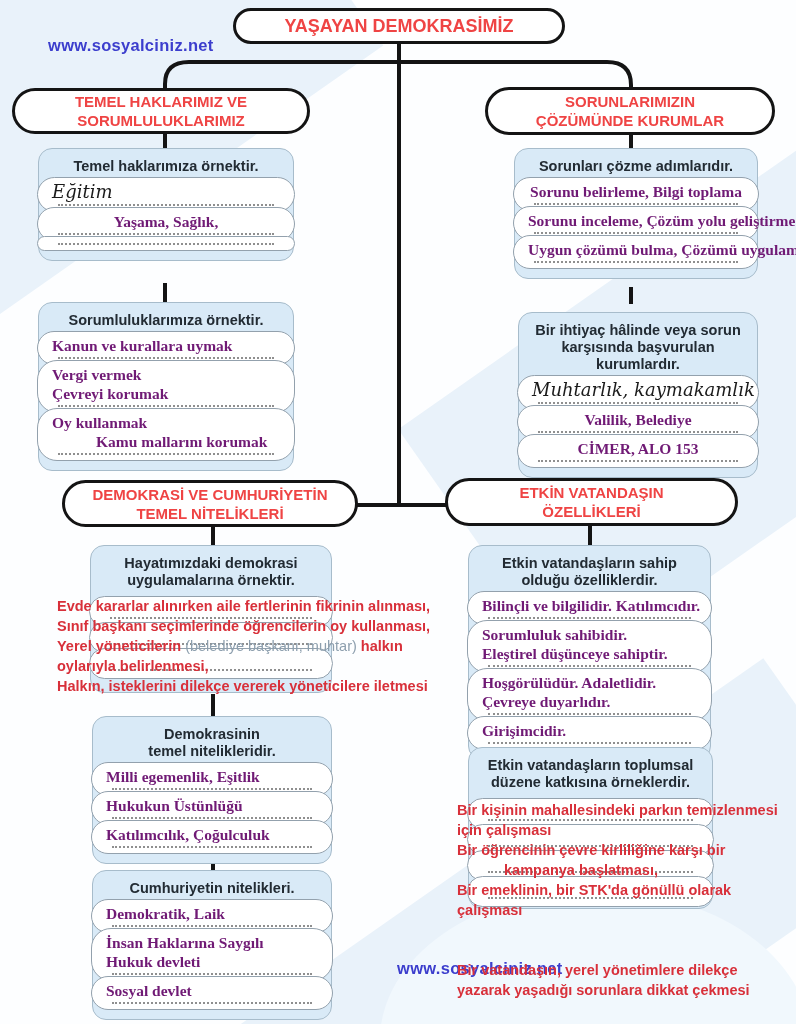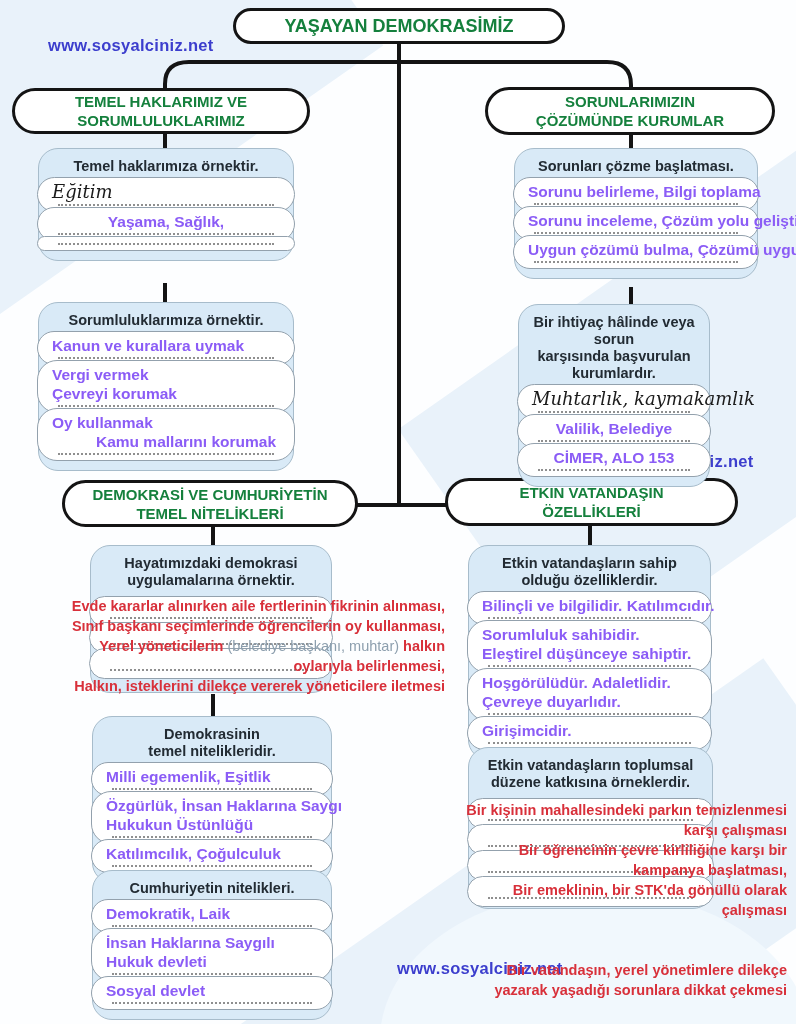--- a/index.html
+++ b/index.html
@@ -14,51 +14,51 @@
   #band2 { left:430px; top:230px; width:600px; height:300px; }
   #band3 { left:250px; top:820px; width:640px; height:240px; }
   #bgcircle { position:absolute; left:380px; top:890px; width:430px; height:300px;
     background:#f1f8fd; border-radius:50%; z-index:0; }
   #connectors { position:absolute; left:0; top:0; z-index:1; }
   .abs { position:absolute; z-index:2; }
   
   .bigbox {
     display:flex; align-items:center; justify-content:center;
     background:#fff; border:3.5px solid #141414; border-radius:26px;
-    font-weight:bold; color:#15803d; text-align:center;
+    font-weight:bold; color:#ef4444; text-align:center;
     white-space:pre-line; line-height:19px; font-size:15px;
   }
   #title-box { font-size:18px; line-height:20px; border-radius:22px; }
   
   .grp {
-    background:#d9eaf7; border:1.5px solid #a7bccb; border-radius:20px;
+    background:#d9eaf7; border:1.5px solid #a7bccb; border-radius:14px;
     padding:6px 8px 9px; z-index:2;
   }
   .ghead {
     text-align:center; font-weight:bold; color:#222b33; font-size:14.5px;
     line-height:17px; white-space:pre-line; padding:3px 2px 7px;
   }
   .pill {
     position:relative; background:#fff; border:1.6px solid #93a1ad;
     border-radius:20px; margin:-5px -10px 0; padding:4px 14px 5px; z-index:1;
   }
   .pill:first-of-type { margin-top:0; }
   .pline { display:block; font-size:15.5px; line-height:19px; }
-  .red  { color:#8b5cf6; font-weight:bold; }
+  .red  { color:#701a75; font-weight:bold;font-family:Liberation Serif, serif; }
   .hand { color:#1b1b1b; font-family:"DejaVu Serif", cursive; font-style:italic;
           font-size:18px; line-height:20px; }
   .ctr .pline { text-align:center; white-space:nowrap; }
   .lft .pline { text-align:left; }
   .dots { border-bottom:2px dotted #8f8f8f; margin:2px 6px 0; height:1px; }
   .stack { position:relative; }
   .pillbg { height:31px; }
   .pillbg .dots { margin-top:16px; }
   .ov {
     position:absolute; z-index:3; color:#d8303a; font-weight:bold;
-    font-size:14.5px; line-height:20px; text-align:right;
+    font-size:14.5px; line-height:20px; text-align:left;
   }
   .gray { color:#8d9fae; font-weight:normal; }
   .weblink { color:#3c3ecd; font-weight:bold; font-size:16.5px; letter-spacing:.3px; }
 </style>
 </head>
 <body>
 
 <div id="page">
 
   <div class="band" id="band1"></div>
@@ -125,36 +125,36 @@
       <div class="dots"></div>
     </div>
     <div class="pill">
       <span class="pline red">Oy kullanmak</span>
       <span class="pline red" style="white-space:nowrap;margin-left:44px;">Kamu mallarını korumak</span>
       <div class="dots"></div>
     </div>
   </div>
 
   <div class="abs grp ctr" style="left:514px; top:148px; width:244px;">
-    <div class="ghead">Sorunları çözme başlatması.</div>
+    <div class="ghead">Sorunları çözme adımlarıdır.</div>
     <div class="pill">
       <span class="pline red">Sorunu belirleme, Bilgi toplama</span>
       <div class="dots"></div>
     </div>
     <div class="pill">
       <span class="pline red">Sorunu inceleme, Çözüm yolu geliştirme</span>
       <div class="dots"></div>
     </div>
     <div class="pill">
       <span class="pline red">Uygun çözümü bulma, Çözümü uygulama</span>
       <div class="dots"></div>
     </div>
   </div>
 
-  <div class="abs grp ctr" style="left:518px; top:304px; width:192px;">
+  <div class="abs grp ctr" style="left:518px; top:312px; width:240px;">
     <div class="ghead">Bir ihtiyaç hâlinde veya sorun
 karşısında başvurulan kurumlardır.</div>
     <div class="pill">
       <span class="pline hand" style="text-align:center;">Muhtarlık, kaymakamlık</span>
       <div class="dots"></div>
     </div>
     <div class="pill">
       <span class="pline red">Valilik, Belediye</span>
       <div class="dots"></div>
     </div>
@@ -188,21 +188,20 @@
   </div>
 
   <div class="abs grp lft" style="left:92px; top:716px; width:240px;">
     <div class="ghead">Demokrasinin
 temel nitelikleridir.</div>
     <div class="pill">
       <span class="pline red" style="white-space:nowrap;">Milli egemenlik, Eşitlik</span>
       <div class="dots"></div>
     </div>
     <div class="pill">
-      <span class="pline red" style="white-space:nowrap;">Özgürlük, İnsan Haklarına Saygı</span>
       <span class="pline red">Hukukun Üstünlüğü</span>
       <div class="dots"></div>
     </div>
     <div class="pill">
       <span class="pline red">Katılımcılık, Çoğulculuk</span>
       <div class="dots"></div>
     </div>
   </div>
 
   <div class="abs grp lft" style="left:92px; top:870px; width:240px;">
@@ -257,21 +256,21 @@
         </div>
       <div class="pill pillbg">
           <div class="dots"></div>
         </div>
       <div class="pill pillbg">
           <div class="dots"></div>
         </div>
     </div>
     <div class="ov" style="left:-12px; top:52px; width:330px;">
       <span style="display:block;">Bir kişinin mahallesindeki parkın temizlenmesi</span>
-      <span style="display:block;">karşı çalışması</span>
+      <span style="display:block;">için çalışması</span>
       <span style="display:block;">Bir öğrencinin çevre kirliliğine karşı bir</span>
       <span style="display:block;margin-left:47px;">kampanya başlatması,</span>
       <span style="display:block;">Bir emeklinin, bir STK'da gönüllü olarak</span>
       <span style="display:block;">çalışması</span>
       <span style="display:block;margin-top:40px;">Bir vatandaşın, yerel yönetimlere dilekçe</span>
       <span style="display:block;">yazarak yaşadığı sorunlara dikkat çekmesi</span>
     </div>
   </div>
 
 </div>

